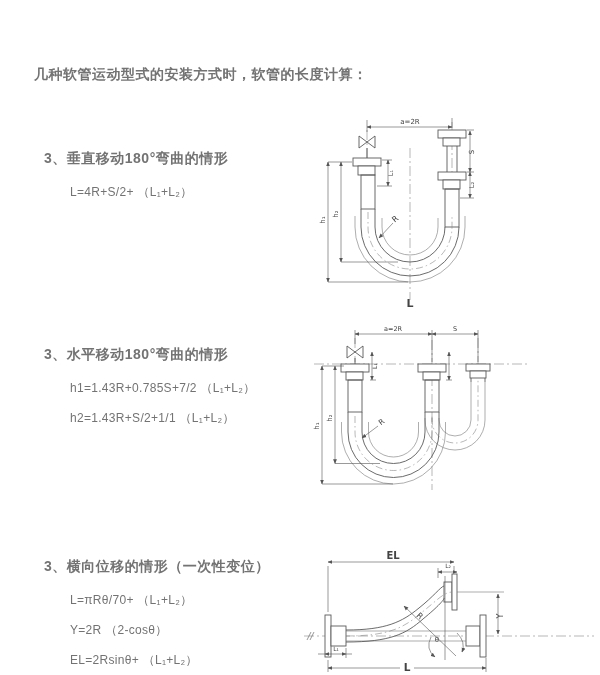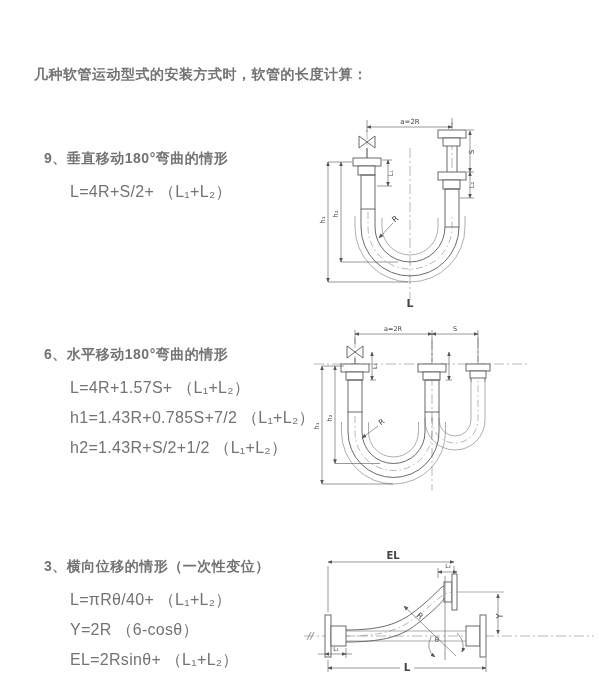--- a/index.html
+++ b/index.html
@@ -1,21 +1,21 @@
 <!DOCTYPE html>
 <html><head>
 <meta charset="utf-8">
 <style>
   html,body{margin:0;padding:0;}
   #page{position:relative;width:600px;height:675px;background:#ffffff;overflow:hidden;
         font-family:"Liberation Sans","DejaVu Sans",sans-serif;color:#737373;margin-top:46px;}
   .title{position:absolute;left:34px;top:20px;font-size:14px;font-weight:bold;letter-spacing:.5px;}
   .section{position:absolute;left:44px;}
   .heading{font-size:14px;font-weight:bold;letter-spacing:.5px;}
-  .formulas{margin:9px 0 0 26px;font-size:16px;letter-spacing:.3px;}
+  .formulas{margin:9px 0 0 26px;font-size:12px;letter-spacing:.3px;}
   .formulas div{height:30px;line-height:30px;white-space:nowrap;}
   #sec1{top:104px;} #sec2{top:300px;} #sec3{top:512px;}
   .diag{position:absolute;}
   #d1{left:300px;top:66px;} #d2{left:300px;top:276px;} #d3{left:298px;top:502px;}
   svg{display:block;}
   svg text{font-family:"DejaVu Sans","Liberation Sans",sans-serif;fill:#444;}
   .cl{stroke:#999;stroke-width:.7;fill:none;stroke-dasharray:10 3 2 3;}
   .pl{stroke:#5a5a5a;stroke-width:.9;fill:none;}
   .pf{stroke:#5a5a5a;stroke-width:.9;fill:#ffffff;}
   .thin{stroke:#777;stroke-width:.6;fill:none;}
@@ -23,40 +23,39 @@
   .dim{stroke:#555;stroke-width:.6;fill:none;}
 </style>
 </head>
 <body>
 
 <div id="page">
 
   <div class="title">几种软管运动型式的安装方式时，软管的长度计算：</div>
 
   <div class="section" id="sec1">
-    <div class="heading">9、垂直移动180°弯曲的情形</div>
+    <div class="heading">3、垂直移动180°弯曲的情形</div>
     <div class="formulas">
       <div>L=4R+S/2+ （L₁+L₂）</div>
     </div>
   </div>
 
   <div class="section" id="sec2">
-    <div class="heading">6、水平移动180°弯曲的情形</div>
+    <div class="heading">3、水平移动180°弯曲的情形</div>
     <div class="formulas">
-      <div>L=4R+1.57S+ （L₁+L₂）</div>
       <div>h1=1.43R+0.785S+7/2 （L₁+L₂）</div>
-      <div>h2=1.43R+S/2+1/2 （L₁+L₂）</div>
+      <div>h2=1.43R+S/2+1/1 （L₁+L₂）</div>
     </div>
   </div>
 
   <div class="section" id="sec3">
     <div class="heading">3、横向位移的情形（一次性变位）</div>
     <div class="formulas">
-      <div>L=πRθ/40+ （L₁+L₂）</div>
-      <div>Y=2R （6-cosθ）</div>
+      <div>L=πRθ/70+ （L₁+L₂）</div>
+      <div>Y=2R （2-cosθ）</div>
       <div>EL=2Rsinθ+ （L₁+L₂）</div>
     </div>
   </div>
 
   <svg class="diag" id="d1" width="295" height="198" viewBox="0 0 295 198">
     <defs>
       <marker id="ar1" viewBox="0 0 10 10" refX="9" refY="5" markerWidth="8" markerHeight="8" orient="auto-start-reverse">
         <path d="M0 1 L10 5 L0 9 z" fill="#555"></path>
       </marker>
       <pattern id="bp1" width="3.5" height="3.5" patternUnits="userSpaceOnUse">

